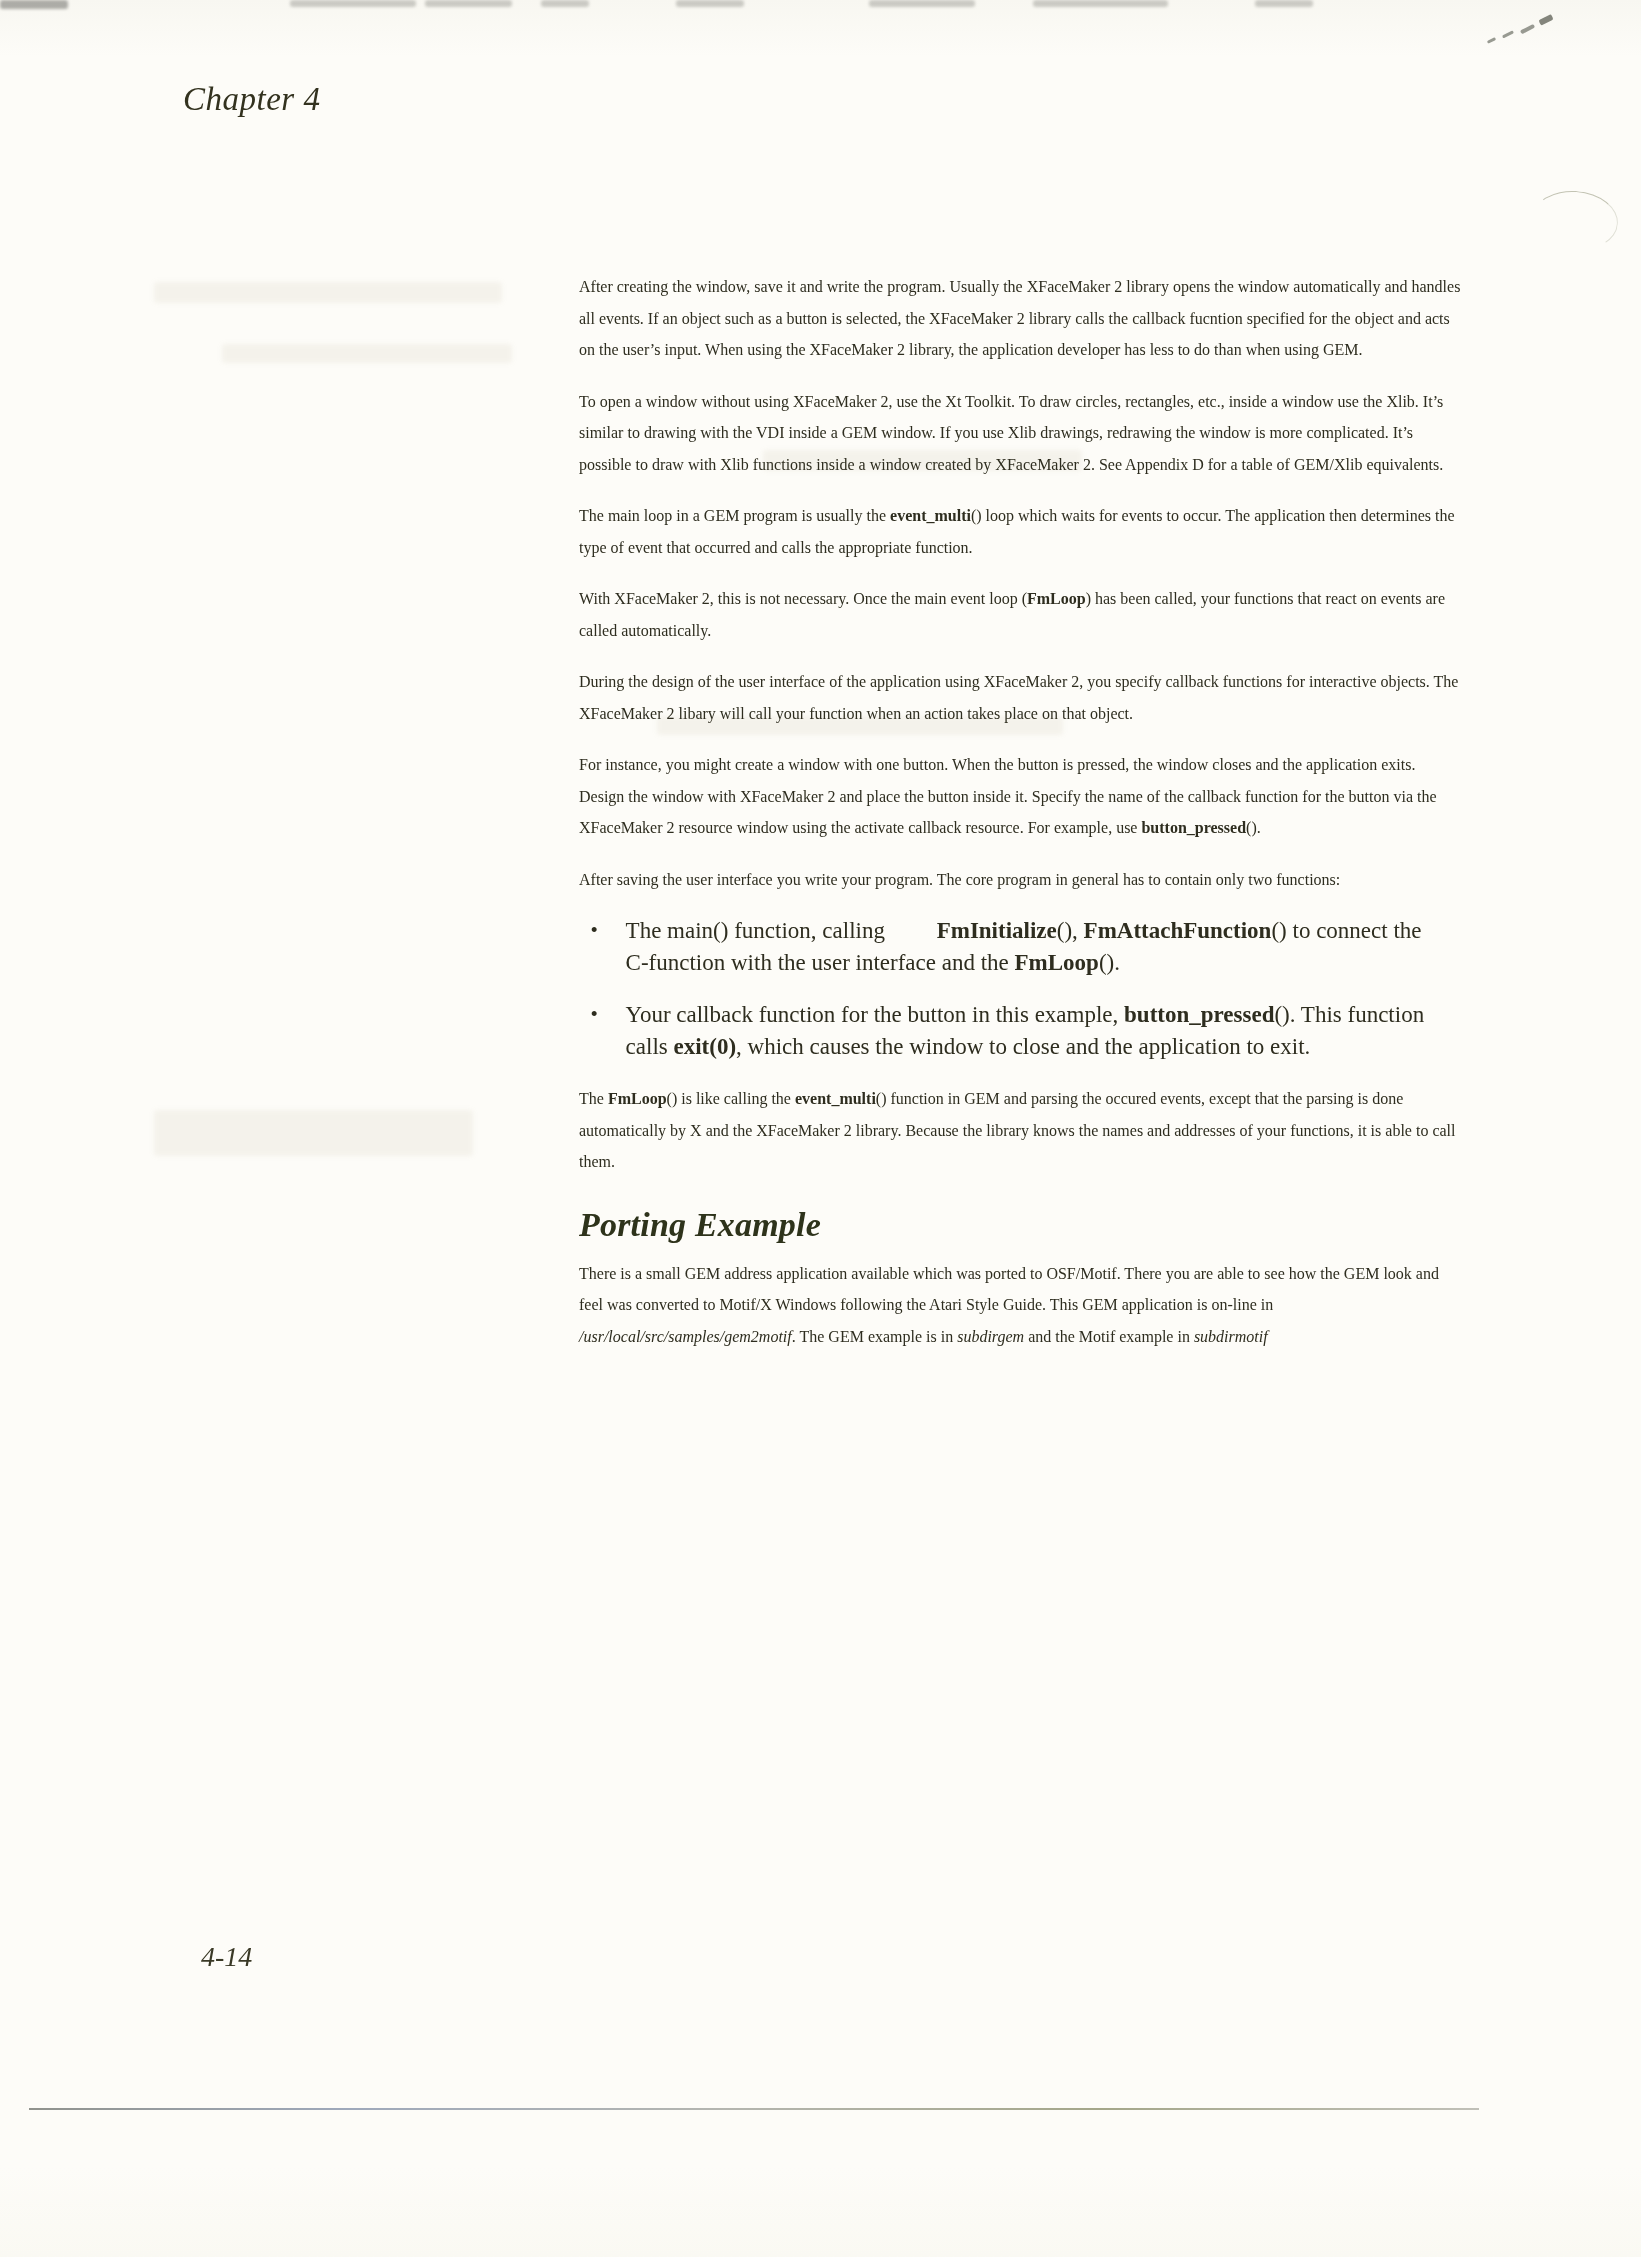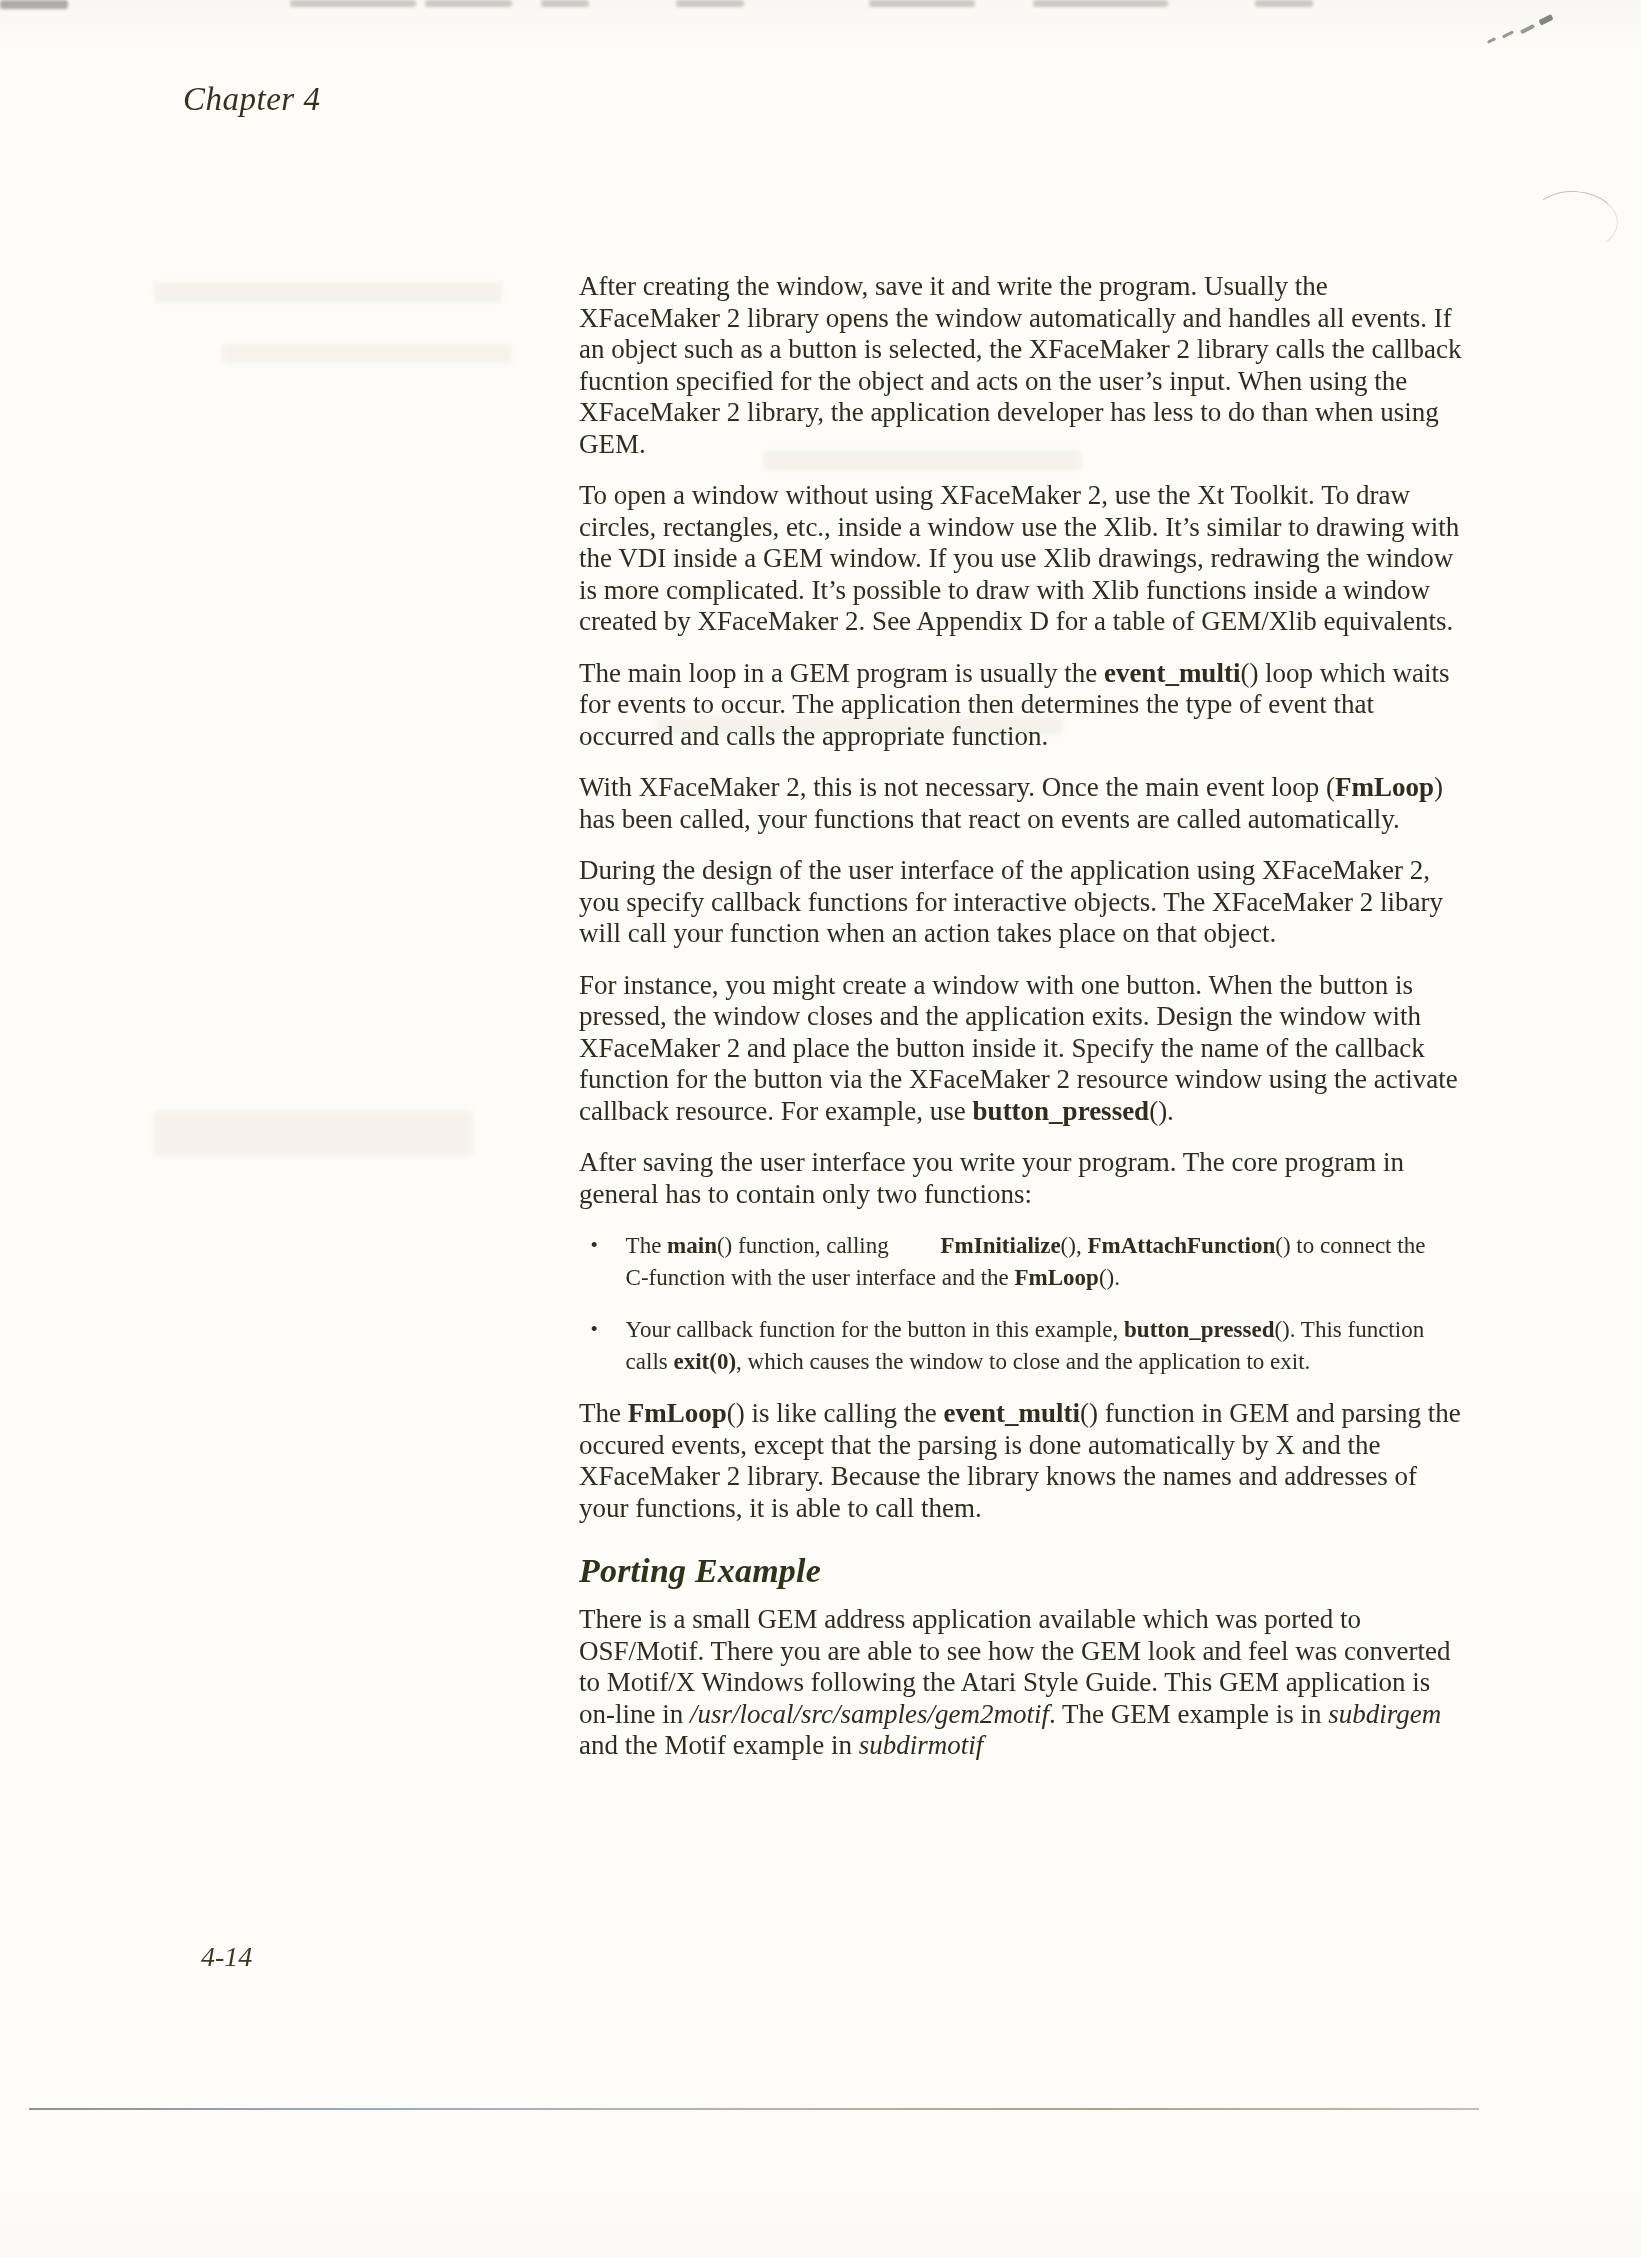--- a/index.html
+++ b/index.html
@@ -14,21 +14,21 @@
     background:linear-gradient(180deg,#f8f7f1 0%,#fdfcf8 2.5%,#fdfcf8 96%,#faf9f3 100%);
   }
   .chapter-header{
     position:absolute;left:183px;top:81px;
     font-style:italic;font-size:33px;letter-spacing:0.5px;color:#33321f;
   }
   .content-col{
     position:absolute;left:579px;top:271px;width:884px;
   }
   .content-col p{
-    margin:0 0 20px 0;font-size:27px;line-height:31.5px;text-align:left;
+    margin:0 0 20px 0;font-size:16px;line-height:31.5px;text-align:left;
   }
   .content-col p:last-child{margin-bottom:0;}
   h2{padding:0;color:#2e331b;}
   .h-main{
     font-family:"Liberation Sans", sans-serif;font-weight:bold;
     font-size:28px;margin:26px 0 18.3px 0;letter-spacing:0.2px;
   }
   .h-sub{
     font-family:Liberation Serif, serif;font-weight:bold;font-style:italic;
     font-size:34px;margin:28px 0 14px 0;letter-spacing:0.2px;
@@ -104,21 +104,21 @@
   <main class="content-col">
       <p><span>After creating the window, save it and write the program. Usually the XFaceMaker 2 library opens the window automatically and handles all events. If an object such as a button is selected, the XFaceMaker 2 library calls the callback fucntion specified for the object and acts on the user’s input. When using the XFaceMaker 2 library, the application developer has less to do than when using GEM.</span></p>
       <p><span>To open a window without using XFaceMaker 2, use the Xt Toolkit. To draw circles, rectangles, etc., inside a window use the Xlib. It’s similar to drawing with the VDI inside a GEM window. If you use Xlib drawings, redrawing the window is more complicated. It’s possible to draw with Xlib functions inside a window created by XFaceMaker 2. See Appendix D for a table of GEM/Xlib equivalents.</span></p>
       <p><span>The main loop in a GEM program is usually the </span><span style="font-weight: bold;">event_multi</span><span>() loop which waits for events to occur. The application then determines the type of event that occurred and calls the appropriate function.</span></p>
       <p><span>With XFaceMaker 2, this is not necessary. Once the main event loop (</span><span style="font-weight: bold;">FmLoop</span><span>) has been called, your functions that react on events are called automatically.</span></p>
       <p><span>During the design of the user interface of the application using XFaceMaker 2, you specify callback functions for interactive objects. The XFaceMaker 2 libary will call your function when an action takes place on that object.</span></p>
       <p><span>For instance, you might create a window with one button. When the button is pressed, the window closes and the application exits. Design the window with XFaceMaker 2 and place the button inside it. Specify the name of the callback function for the button via the XFaceMaker 2 resource window using the activate callback resource. For example, use </span><span style="font-weight: bold;">button_pressed</span><span>().</span></p>
       <p><span>After saving the user interface you write your program. The core program in general has to contain only two functions:</span></p>
       <div class="bullet">
         <span class="dot">•</span>
-        <span class="btxt"><span>The </span><span style="font-weight: bold; margin-top: 12px;">main</span><span>() function, calling </span><span style="font-weight: bold; margin-left: 46px;">FmInitialize</span><span>(), </span><span style="font-weight: bold;">FmAttachFunction</span><span>() to connect the C-function with the user interface and the </span><span style="font-weight: bold;">FmLoop</span><span>().</span></span>
+        <span class="btxt"><span>The </span><span style="font-weight: normal; margin-top: 12px;">main</span><span>() function, calling </span><span style="font-weight: bold; margin-left: 46px;">FmInitialize</span><span>(), </span><span style="font-weight: bold;">FmAttachFunction</span><span>() to connect the C-function with the user interface and the </span><span style="font-weight: bold;">FmLoop</span><span>().</span></span>
       </div>
       <div class="bullet">
         <span class="dot">•</span>
         <span class="btxt"><span>Your callback function for the button in this example, </span><span style="font-weight: bold;">button_pressed</span><span>(). This function calls </span><span style="font-weight: bold;">exit(0)</span><span>, which causes the window to close and the application to exit.</span></span>
       </div>
       <p><span>The </span><span style="font-weight: bold;">FmLoop</span><span>() is like calling the </span><span style="font-weight: bold;">event_multi</span><span>() function in GEM and parsing the occured events, except that the parsing is done automatically by X and the XFaceMaker 2 library. Because the library knows the names and addresses of your functions, it is able to call them.</span></p>
       <h2 class="h-sub">Porting Example</h2>
       <p><span>There is a small GEM address application available which was ported to OSF/Motif. There you are able to see how the GEM look and feel was converted to Motif/X Windows following the Atari Style Guide. This GEM application is on-line in </span><span style="font-style: italic;">/usr/local/src/samples/gem2motif</span><span>. The GEM example is in </span><span style="font-style: italic;">subdirgem</span><span> and the Motif example in </span><span style="font-style: italic;">subdirmotif</span></p>
     </main>
 

